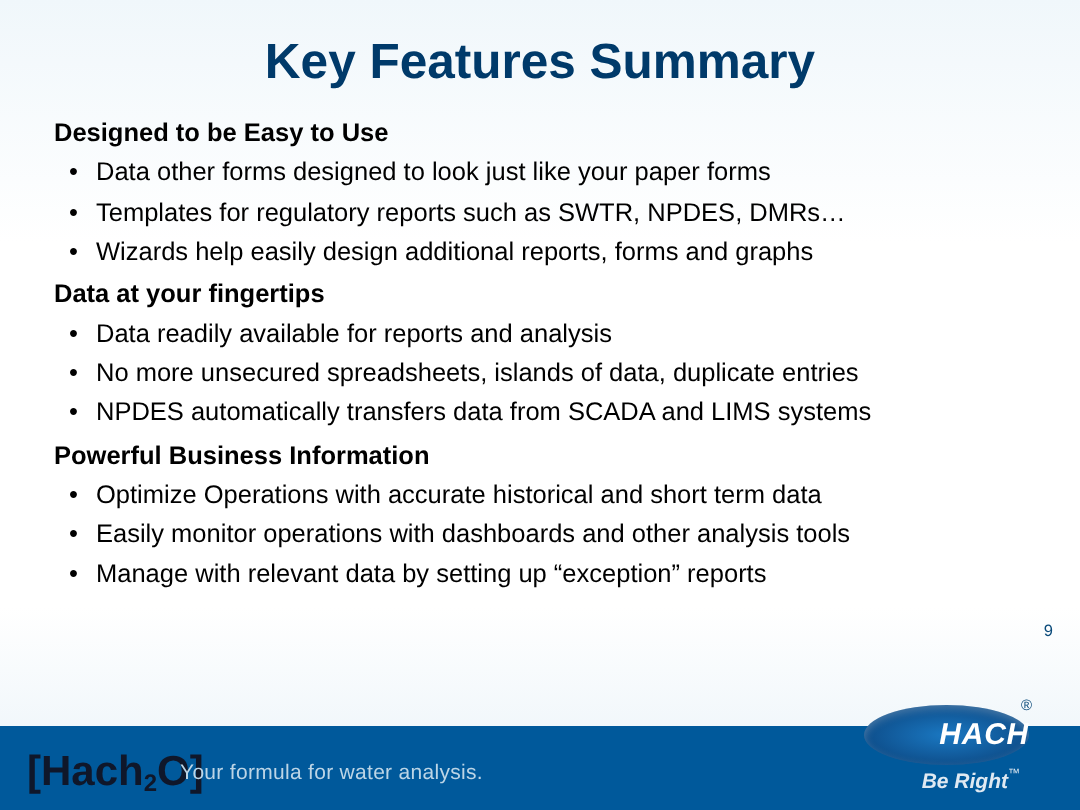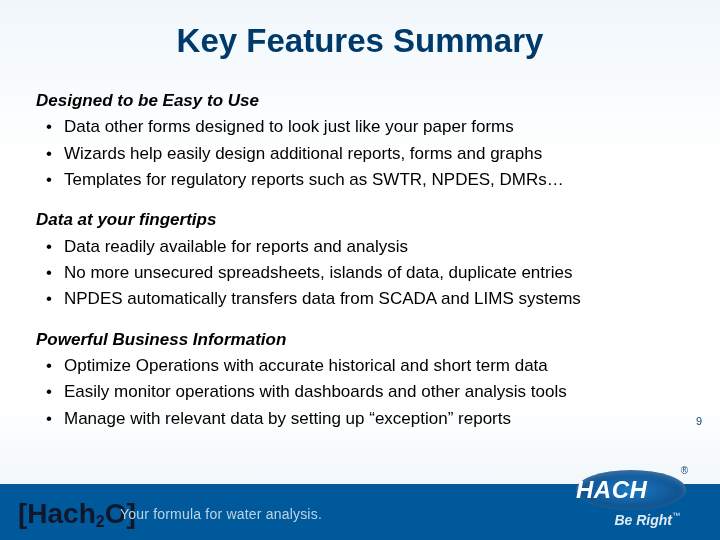--- a/index.html
+++ b/index.html
@@ -25,22 +25,21 @@
       padding-bottom: 6px;
     }
     .content {
       padding: 8px 36px 0 36px;
       color: #000;
       font-size: 17px;
       line-height: 1.55;
     }
     .subhead {
       font-weight: 700;
-      margin-top: 14px;
-      font-style: italic;
+      margin-top: 2px;
     }
     ul { list-style: none; margin: 0 0 2px 0; }
     li { position: relative; padding-left: 28px; }
     li:before { content: "•"; position: absolute; left: 10px; }
     .page-num {
       position: absolute;
       right: 18px;
       top: 415px;
       font-size: 11px;
       color: #0a4a7a;
@@ -78,25 +77,25 @@
     }
     .logo-oval {
       position: absolute;
       right: 14px; bottom: 26px;
       width: 110px; height: 40px;
       background: radial-gradient(ellipse at center, #1a78c2 0%, #0e4f8c 70%, #0a3d6e 100%);
       border-radius: 50%;
       box-shadow: inset 0 2px 6px rgba(255,255,255,0.25);
       display: flex;
       align-items: center;
-      justify-content: flex-start;
+      justify-content: flex-end;
       color: #fff;
       font-weight: 700;
       font-style: italic;
-      font-size: 24px;
+      font-size: 20px;
       letter-spacing: 0.5px;
     }
     .reg {
       position: absolute;
       right: 12px; bottom: 60px;
       color: #0a4a7a;
       font-size: 10px;
     }
     .be-right {
       position: absolute;
@@ -120,22 +119,22 @@
 
 <div class="slide">
 
   <div class="title">Key Features Summary</div>
 
   <div class="content">
 
     <div class="subhead">Designed to be Easy to Use</div>
     <ul>
       <li>Data other forms designed to look just like your paper forms</li>
+      <li>Templates for regulatory reports such as SWTR, NPDES, DMRs…</li>
       <li>Wizards help easily design additional reports, forms and graphs</li>
-      <li>Templates for regulatory reports such as SWTR, NPDES, DMRs…</li>
     </ul>
 
     <div class="subhead">Data at your fingertips</div>
     <ul>
       <li>Data readily available for reports and analysis</li>
       <li>No more unsecured spreadsheets, islands of data, duplicate entries</li>
       <li>NPDES automatically transfers data from SCADA and LIMS systems</li>
     </ul>
 
     <div class="subhead">Powerful Business Information</div>

